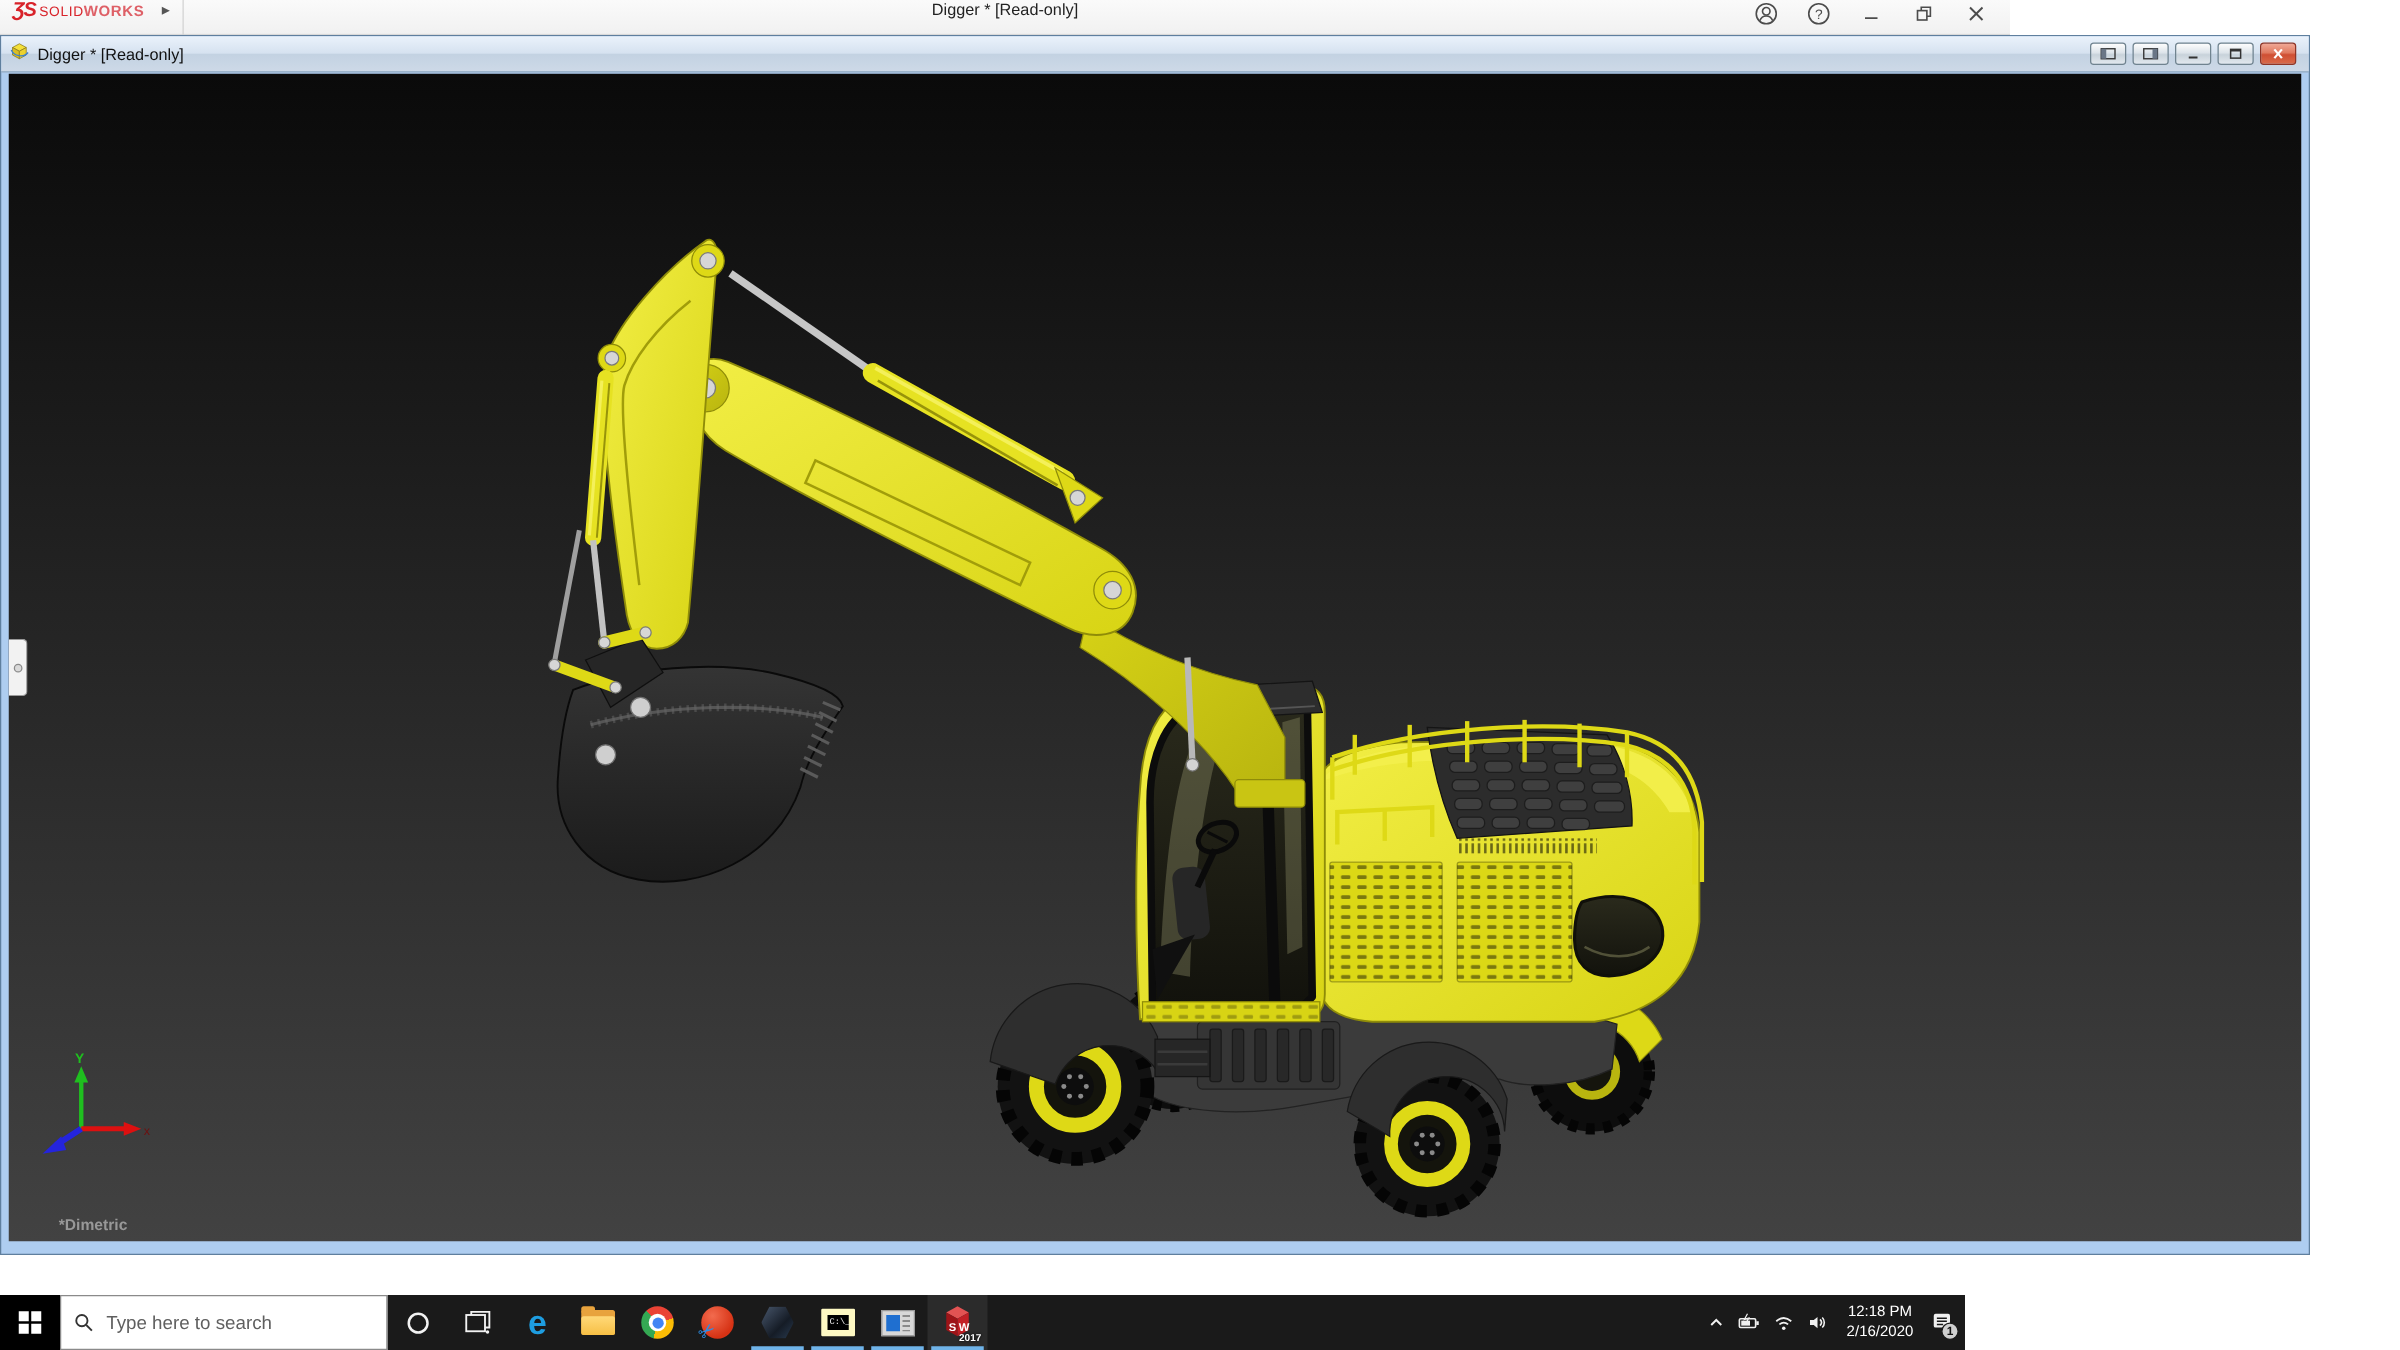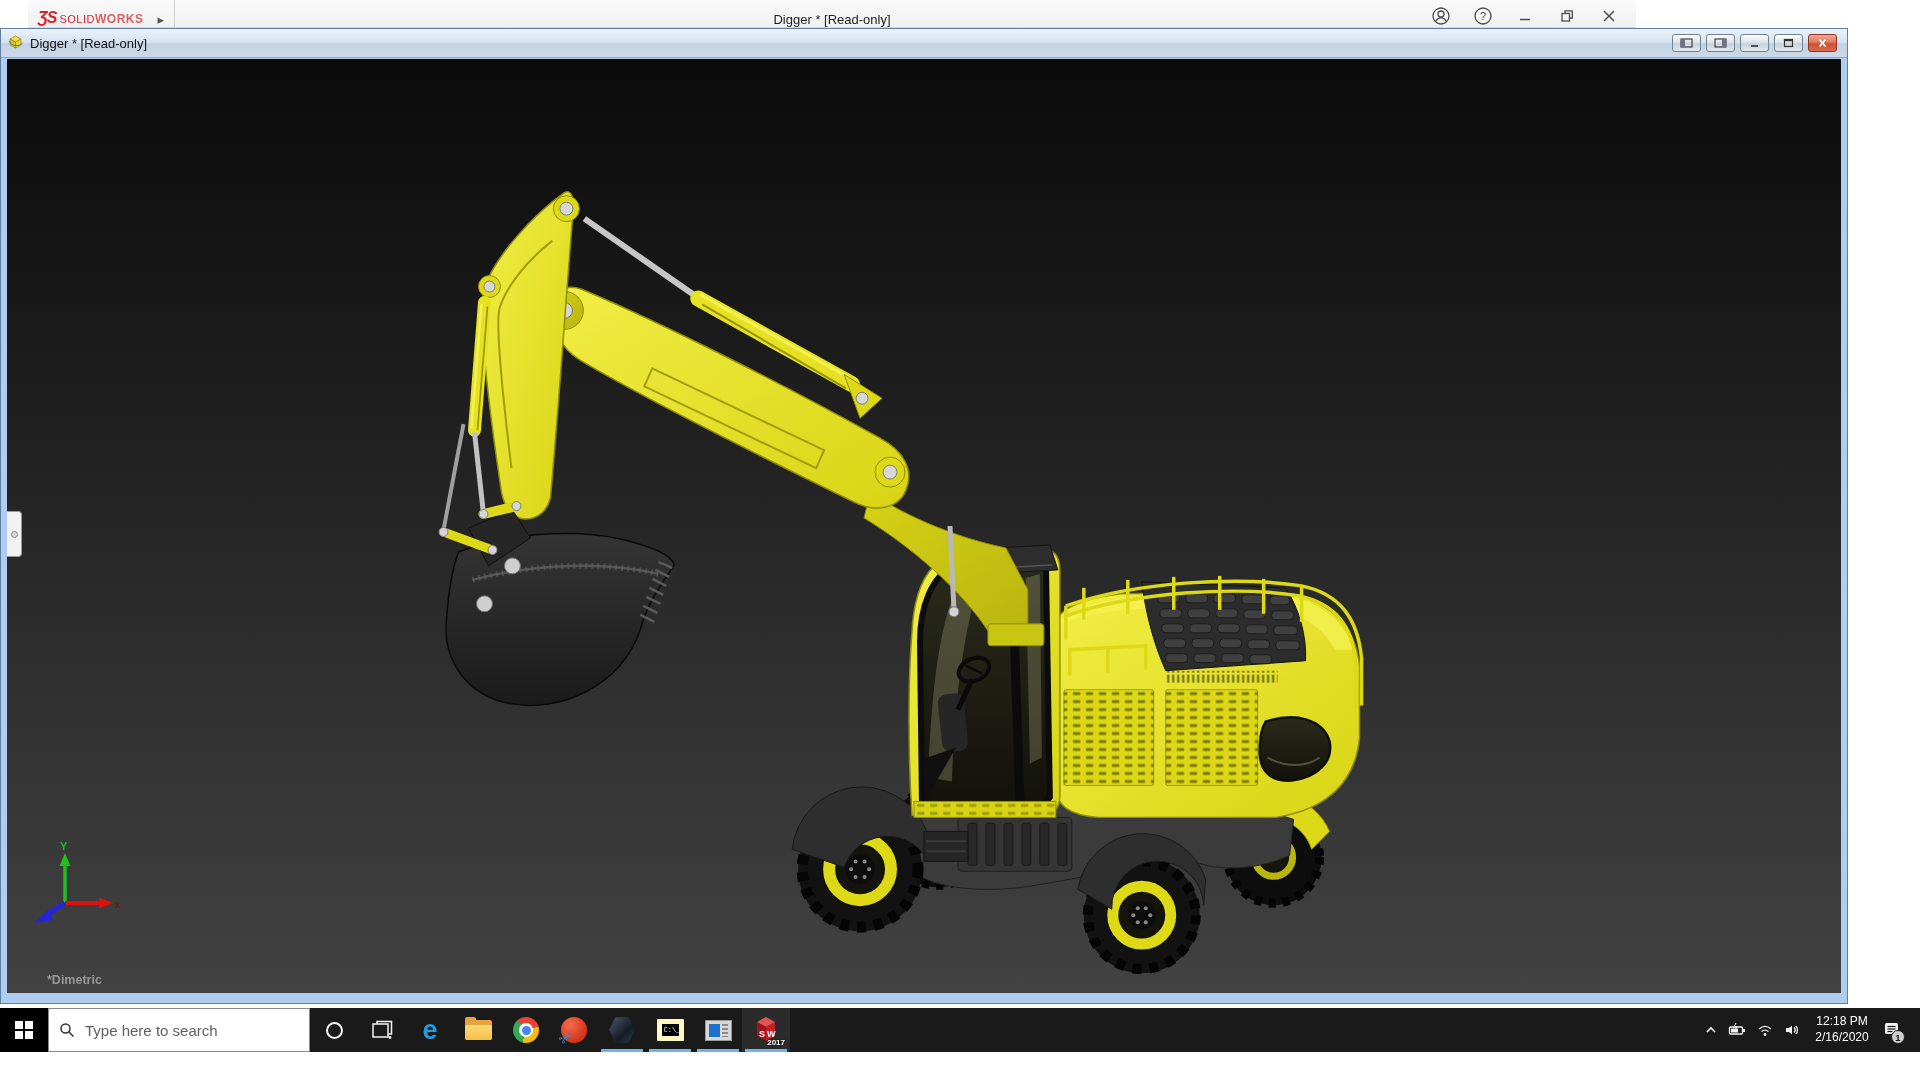--- a/index.html
+++ b/index.html
@@ -3,21 +3,21 @@
 <meta charset="utf-8">
 <style>
   * { margin:0; padding:0; box-sizing:border-box; }
   html,body { width:1920px; height:1080px; overflow:hidden; background:#ffffff;
               font-family:"Liberation Sans", sans-serif; }
   .screen { position:relative; width:1920px; height:1080px; background:#ffffff; }
 
   
   .appbar { position:absolute; left:0; top:0; width:1608px; height:28px;
             background:linear-gradient(#fafafa,#f1f1f1); border-bottom:1px solid #d9d9d9;
-            display:flex; align-items:flex-end;margin-left:28px; }
+            display:flex; align-items:flex-start; }
   .brand { display:flex; align-items:baseline; padding-left:10px; white-space:nowrap; }
   .brand-glyph { color:#d8232a; font-weight:bold; font-style:italic; font-size:16px; letter-spacing:-1px; margin-right:3px; }
   .brand-solid { color:#d8232a; font-weight:normal; font-size:11px; letter-spacing:.5px; }
   .brand-works { color:#de6067; font-weight:bold; font-size:12px; letter-spacing:.5px; }
   .brand-arrow { color:#555; font-size:13px; margin-left:14px; cursor:pointer; }
   .brand-divider { width:1px; height:28px; background:#d2d2d2; margin-left:10px; }
   .apptitle { position:absolute; left:0; right:0; text-align:center; font-size:13px; color:#222; pointer-events:none; }
   .appcontrols { margin-left:auto; display:flex; align-items:center; gap:20px; padding-right:16px; }
   .appcontrols .cbtn { width:22px; height:22px; display:flex; align-items:center; justify-content:center;
                        background:none; border:none; cursor:pointer; }
@@ -41,21 +41,21 @@
               background:linear-gradient(#0a0a0a,#424242); cursor:crosshair; }
   .scene { position:absolute; inset:0; width:100%; height:100%; }
   .triad { position:absolute; left:18px; bottom:58px; width:96px; height:96px; }
   .vlabel { position:absolute; left:12px; bottom:6px; font-size:12.5px; font-weight:bold; color:#989898;margin-left:28px; }
   .paneltab { position:absolute; left:0; top:452px; width:15px; height:46px; background:#f2f2f2;
               border:1px solid #9a9a9a; border-left:none; border-radius:0 4px 4px 0;
               display:flex; align-items:center; justify-content:center; cursor:pointer; }
   .paneltab .dot { width:7px; height:7px; border-radius:50%; background:#d9d9d9; border:1px solid #8a8a8a; }
 
   
-  .taskbar { position:absolute; left:0; top:1008px; width:1920px; height:44px; background:#1a1a1a;
+  .taskbar { position:absolute; left:0; top:1036px; width:1572px; height:44px; background:#1a1a1a;
              display:flex; }
   .tb { position:relative; width:48px; height:44px; background:none; border:none;
         display:flex; align-items:center; justify-content:center; cursor:pointer; }
   .tb.start { background:#000; }
   .tb.running::after { content:""; position:absolute; left:3px; right:3px; bottom:0; height:3px; background:#6fb3e8; }
   .tb.active { background:rgba(255,255,255,.08); }
   .winlogo { display:grid; grid-template-columns:8px 8px; grid-template-rows:8px 8px; gap:2px; }
   .winlogo span { background:#fff; }
   .searchbox { width:262px; height:44px; background:#ffffff; border:1px solid #8a8a8a;
                display:flex; align-items:center; padding:0 10px; gap:10px; }
@@ -82,21 +82,21 @@
   .term { width:27px; height:22px; background:#000; border:5px solid #fef9c3; border-radius:1px;
           font-family:"Liberation Mono", monospace; font-size:7px; color:#eee; padding:2px 2px; text-align:left; }
   .winapp { width:27px; height:21px; background:#d8d8d8; border:1px solid #9a9a9a; display:flex;
             align-items:center; justify-content:flex-start; padding:3px; }
   .winapp .blue { width:13px; height:13px; background:#1f6fd0; }
   .winapp .lines { margin-left:2px; width:6px; height:13px;
                    background:repeating-linear-gradient(#8a8a8a 0 2px,transparent 2px 4px); }
   .swwrap { position:relative; width:34px; height:32px; }
   .sw2020 { position:absolute; right:-2px; bottom:-1px; color:#fff; font-size:8px; font-weight:bold;
             text-shadow:0 0 2px #000; }
-  .tray { margin-left:auto; display:flex; align-items:center; padding-right:14px; }
+  .tray { margin-left:auto; display:flex; align-items:center; padding-right:4px; }
   .traybtn { position:relative; width:27px; height:44px; background:none; border:none; display:flex;
              align-items:center; justify-content:center; cursor:pointer; }
   .clock { width:74px; text-align:center; color:#fff; font-size:12px; line-height:1.3; cursor:pointer; }
   .clock span { display:block; }
   .badge { position:absolute; right:1px; bottom:8px; width:14px; height:14px; border-radius:50%;
            background:#cfcfcf; border:1px solid #1a1a1a; color:#111; font-size:9.5px; font-weight:bold;
            display:flex; align-items:center; justify-content:center; }
 </style>
 </head>
 <body>

